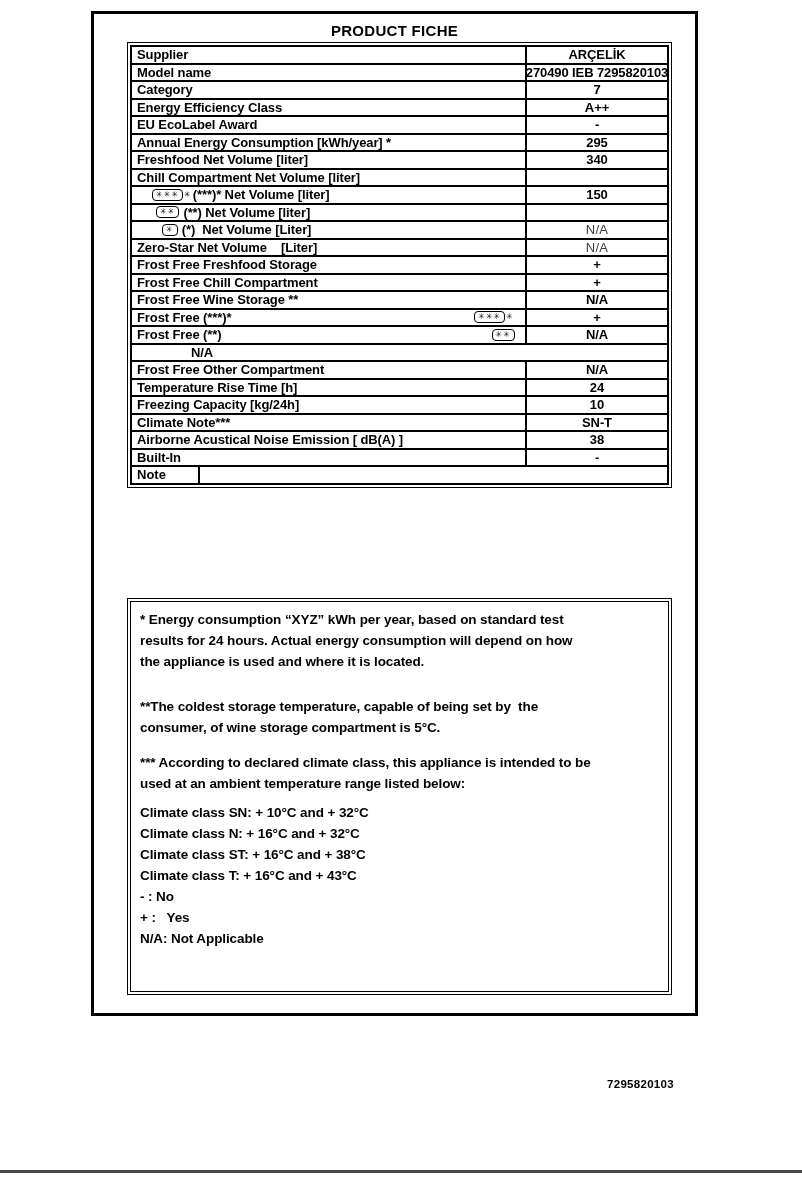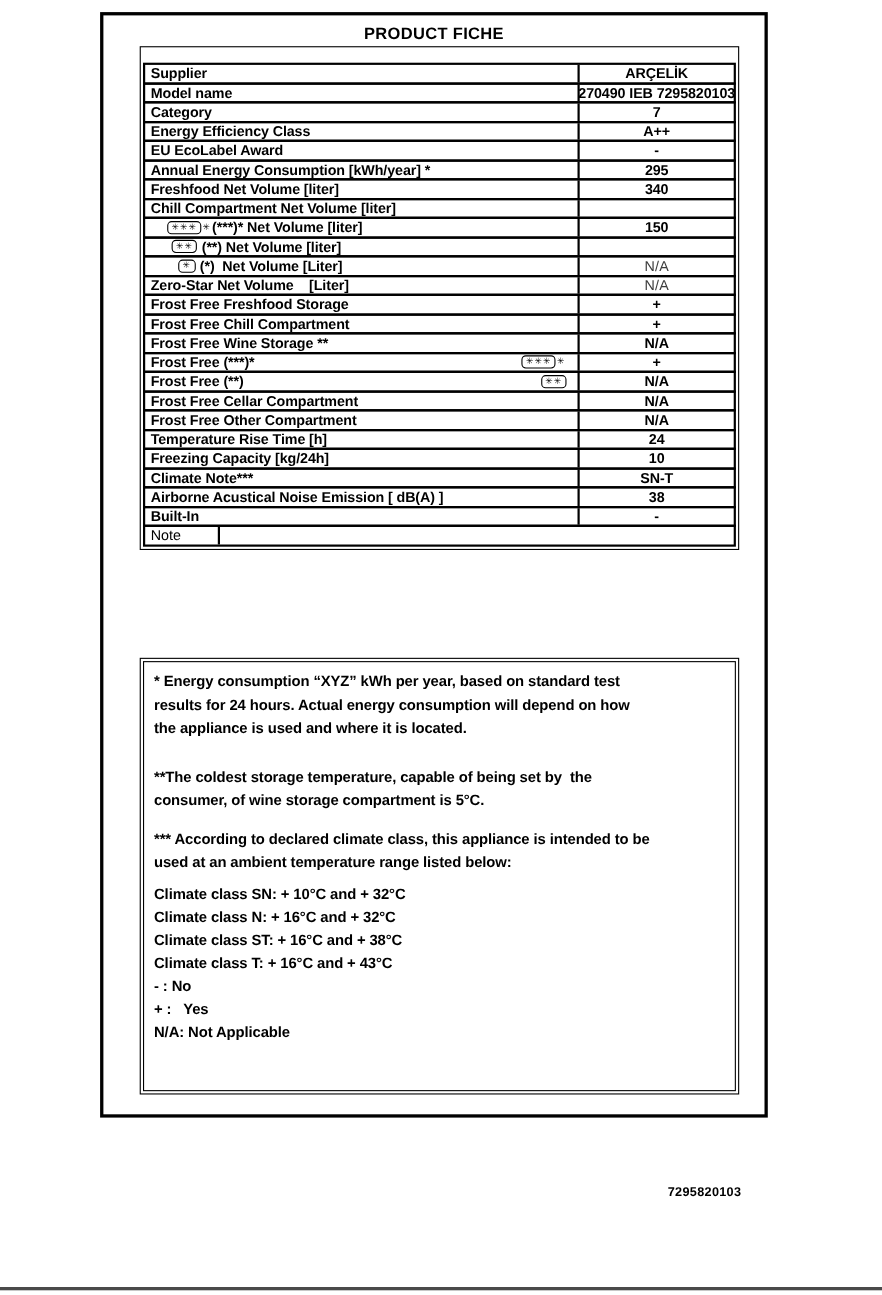--- a/index.html
+++ b/index.html
@@ -20,36 +20,36 @@
   
   .table-box {
     position:absolute; left:127px; top:42px; width:545px;
     border:1px solid #000; padding:2px; box-sizing:border-box;
   }
   .ptable { border:0; }
   .prow {
     display:flex; align-items:stretch; height:15.5px;
     border:2px solid #000; margin-top:-2px;
   }
-  .prow:first-child { margin-top:12px; }
+  .prow:first-child { margin-top:0; }
   .lbl {
     flex:1; display:flex; align-items:center;
     padding:0 5px; border-right:2px solid #000;
     font-weight:bold; font-size:13px; white-space:pre; overflow:hidden;
     letter-spacing:-0.1px;
   }
   .val {
     width:140px; display:flex; align-items:center; justify-content:center;
     font-weight:bold; font-size:13px; white-space:nowrap; overflow:visible;
     letter-spacing:-0.1px;
   }
   .val.muted { font-weight:normal; color:#3d3d3d; letter-spacing:0.2px; }
   .note-lbl {
     width:56px; display:flex; align-items:center; padding:0 5px;
-    border-right:2px solid #000; font-weight:normal; font-size:13px;
+    border-right:2px solid #000; font-weight:bold; font-size:13px;
   }
   .note-rest { flex:1; }
   .indent-1 { padding-left:20px; }
   .indent-1b { padding-left:24px; }
   .indent-2 { padding-left:30px; }
   
   .star-box {
     display:inline-flex; align-items:center; justify-content:center;
     border:1px solid #000; border-radius:4px; height:10px; padding:0 3px;
   }
@@ -184,21 +184,20 @@
 
       <div class="prow">
         <div class="lbl">
           <span>Frost Free (**)</span>
           <span class="icon-right"><span class="star-box"><span class="stars">✳✳</span></span></span>
         </div>
         <div class="val">N/A</div>
       </div>
 
       <div class="prow">
-        <div class="lbl">Frost Free Cellar Compartment</div>
         <div class="val">N/A</div>
       </div>
 
       <div class="prow">
         <div class="lbl">Frost Free Other Compartment</div>
         <div class="val">N/A</div>
       </div>
 
       <div class="prow">
         <div class="lbl">Temperature Rise Time [h]</div>

